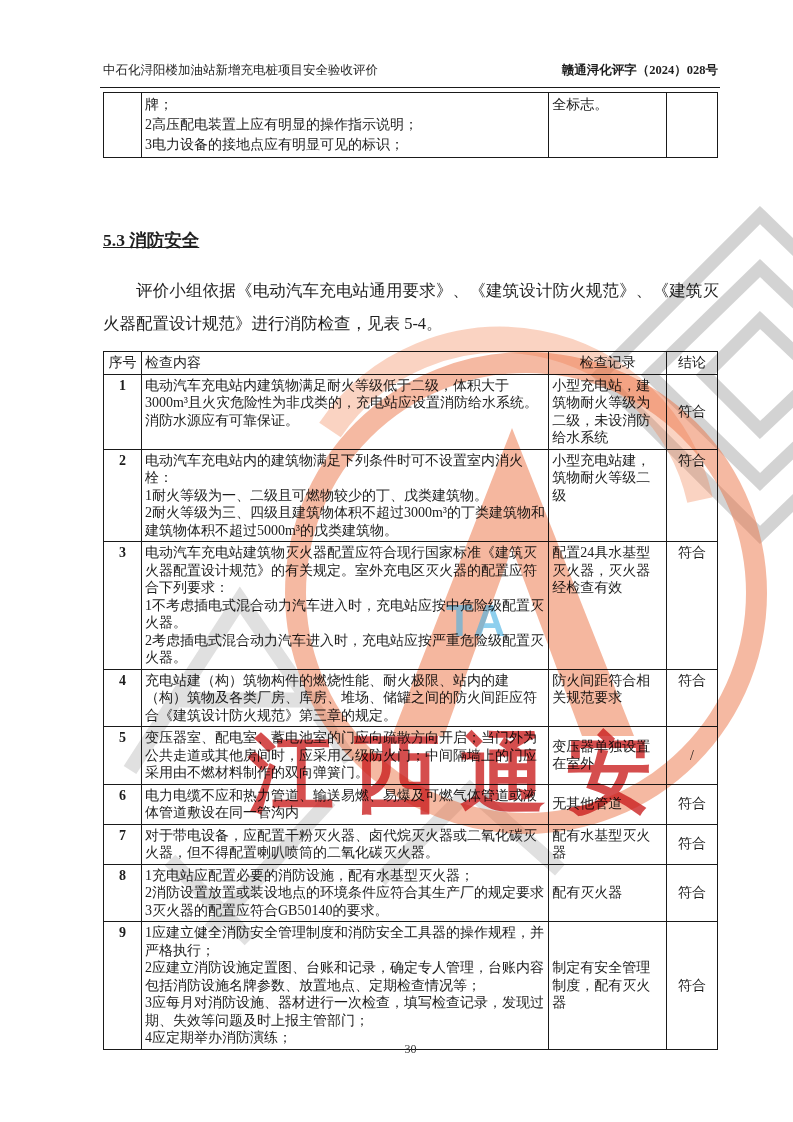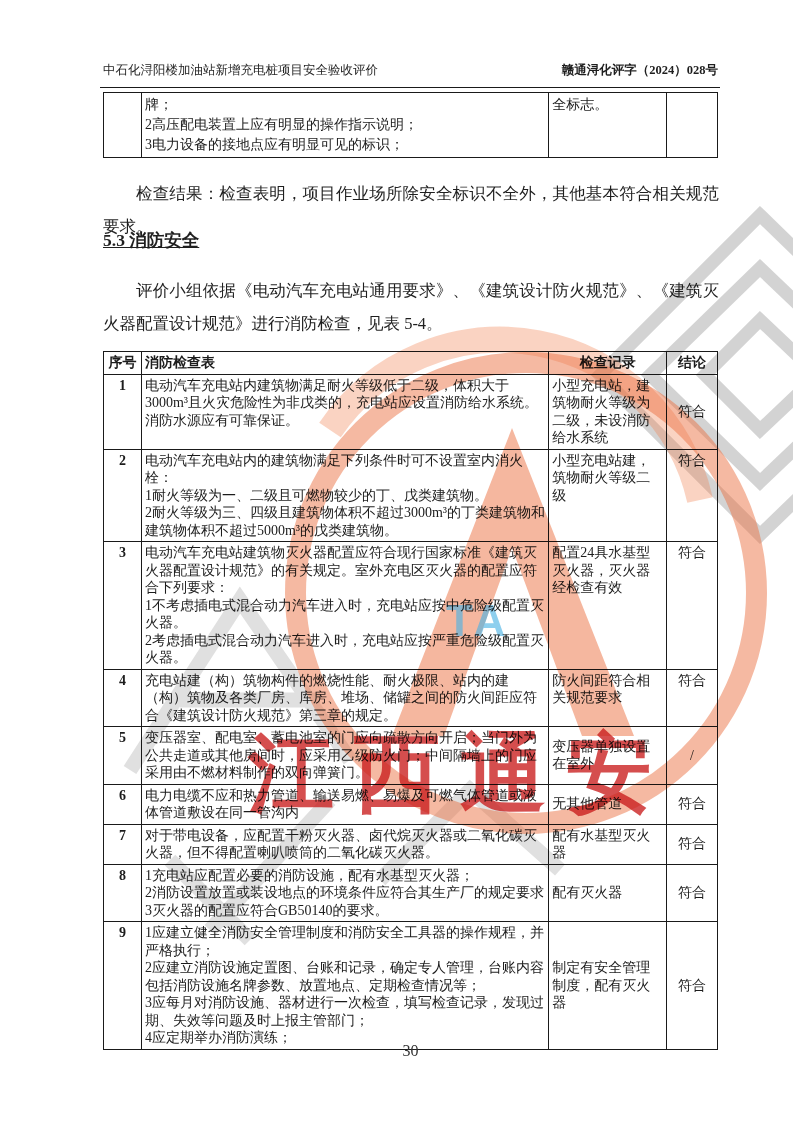--- a/index.html
+++ b/index.html
@@ -25,21 +25,21 @@
   }
   
   table.doc{
     border-collapse:collapse;
     width:615px;
     font-size:14px;
     line-height:17.5px;
     color:#1c1c1c;
   }
   table.doc,table.doc td,table.doc th{border:1.4px solid #1a1a1a;}
-  table.doc th{font-weight:bold;padding:2px 3px;}
+  table.doc th{font-weight:normal;padding:2px 3px;}
   table.doc td{padding:2px 3px;vertical-align:top;}
   td.seq{text-align:center;font-weight:bold;vertical-align:middle;}
   td.content{text-align:left;white-space:pre-line;}
   td.record{text-align:left;white-space:pre-line;}
   td.concl{text-align:center;}
   tr.vmid td.record, tr.vmid td.concl{vertical-align:middle;}
   tr.vtop td.record, tr.vtop td.concl{vertical-align:top;}
   th.c{text-align:center;} th.l{text-align:left;}
   .carryover{position:absolute;top:92px;left:103px;}
   .carryover td{line-height:20px;}
@@ -56,21 +56,21 @@
     position:absolute;top:228px;left:103px;
     font-size:17.5px;font-weight:bold;text-decoration:underline;
   }
   .tbltitle{
     position:absolute;top:326px;left:103px;width:615px;
     text-align:center;font-size:16.5px;font-weight:bold;
   }
   
   .pagenum{
     position:absolute;top:1042px;left:103px;width:615px;
-    text-align:center;font-size:16px;color:#333;
+    text-align:center;font-size:12px;color:#333;
   }
   
   .wm{
     position:absolute;inset:0;
     pointer-events:none;
     mix-blend-mode:multiply;
     z-index:5;
   }
   .wm-ring{
     position:absolute;left:285px;top:352px;width:440px;height:440px;
@@ -116,38 +116,37 @@
       <td class="seq"></td>
       <td class="content">牌；
 2高压配电装置上应有明显的操作指示说明；
 3电力设备的接地点应有明显可见的标识；</td>
       <td class="record">全标志。</td>
       <td class="concl"></td>
     </tr>
   </tbody>
     </table>
 
-  <p class="para p1">检查结果：检查表明，项目作业场所除安全标识不全外，其他基本符合相关规范要求。</p>
 
   <div class="h53">5.3 消防安全</div>
 
   <p class="para p2">评价小组依据《电动汽车充电站通用要求》、《建筑设计防火规范》、《建筑灭火器配置设计规范》进行消防检查，见表 5-4。</p>
 
 
   <table class="doc maintable">
     <colgroup>
         <col style="width:38px">
         <col style="width:408px">
         <col style="width:118px">
         <col style="width:51px">
       </colgroup>
     <tbody>
         <tr>
       <th class="c">序号</th>
-      <th class="l">消防检查表</th>
+      <th class="l">检查内容</th>
       <th class="c">检查记录</th>
       <th class="c">结论</th>
     </tr>
     <tr class="vtop">
       <td class="seq">1</td>
       <td class="content">电动汽车充电站内建筑物满足耐火等级低于二级，体积大于3000m³且火灾危险性为非戊类的，充电站应设置消防给水系统。消防水源应有可靠保证。</td>
       <td class="record">小型充电站，建筑物耐火等级为二级，未设消防给水系统</td>
       <td class="concl" style="vertical-align:middle">符合</td>
     </tr>
     <tr class="vtop">

